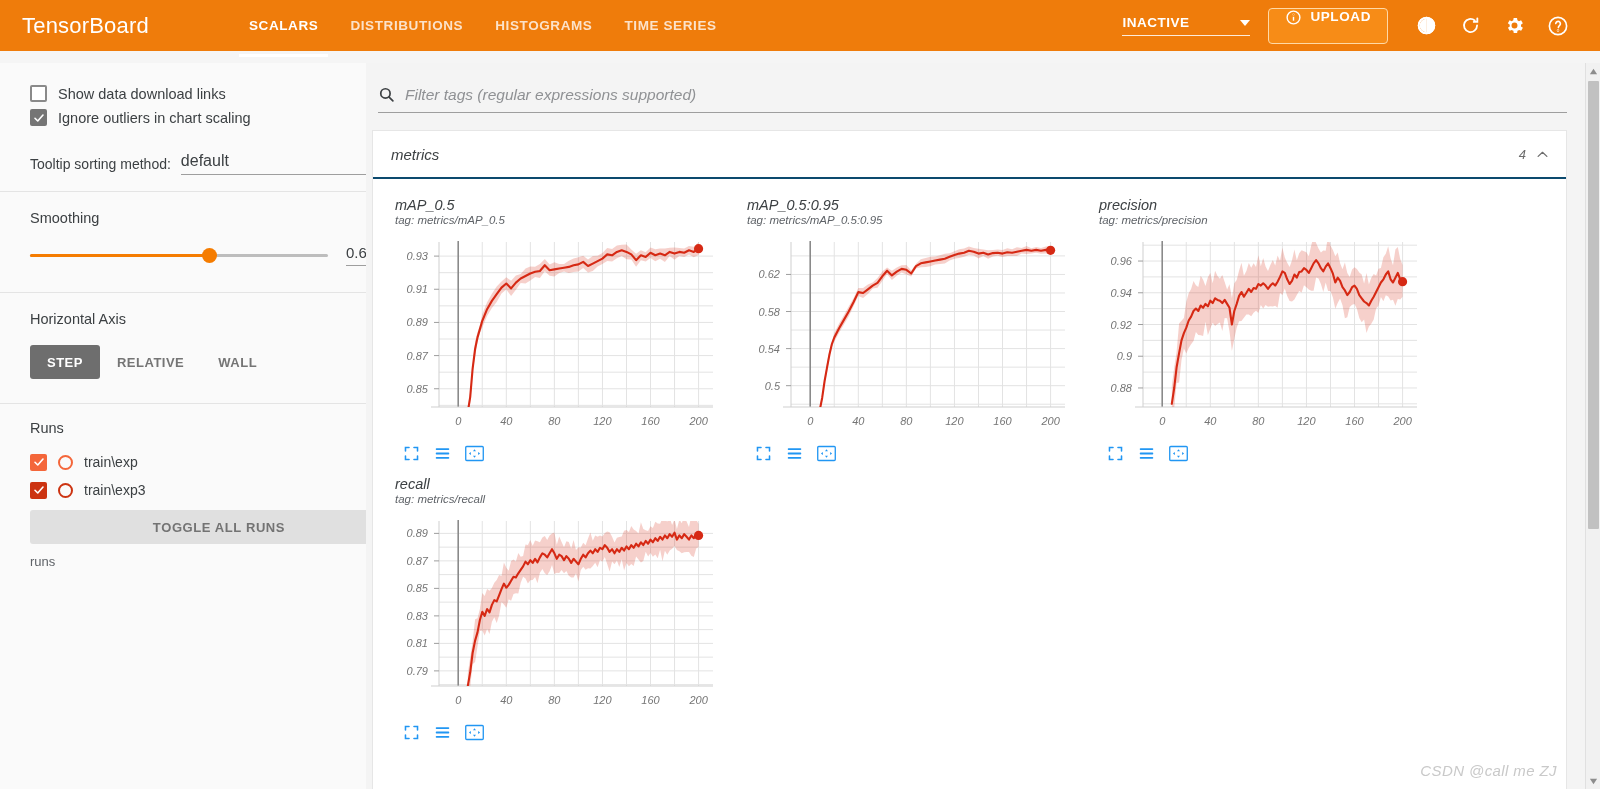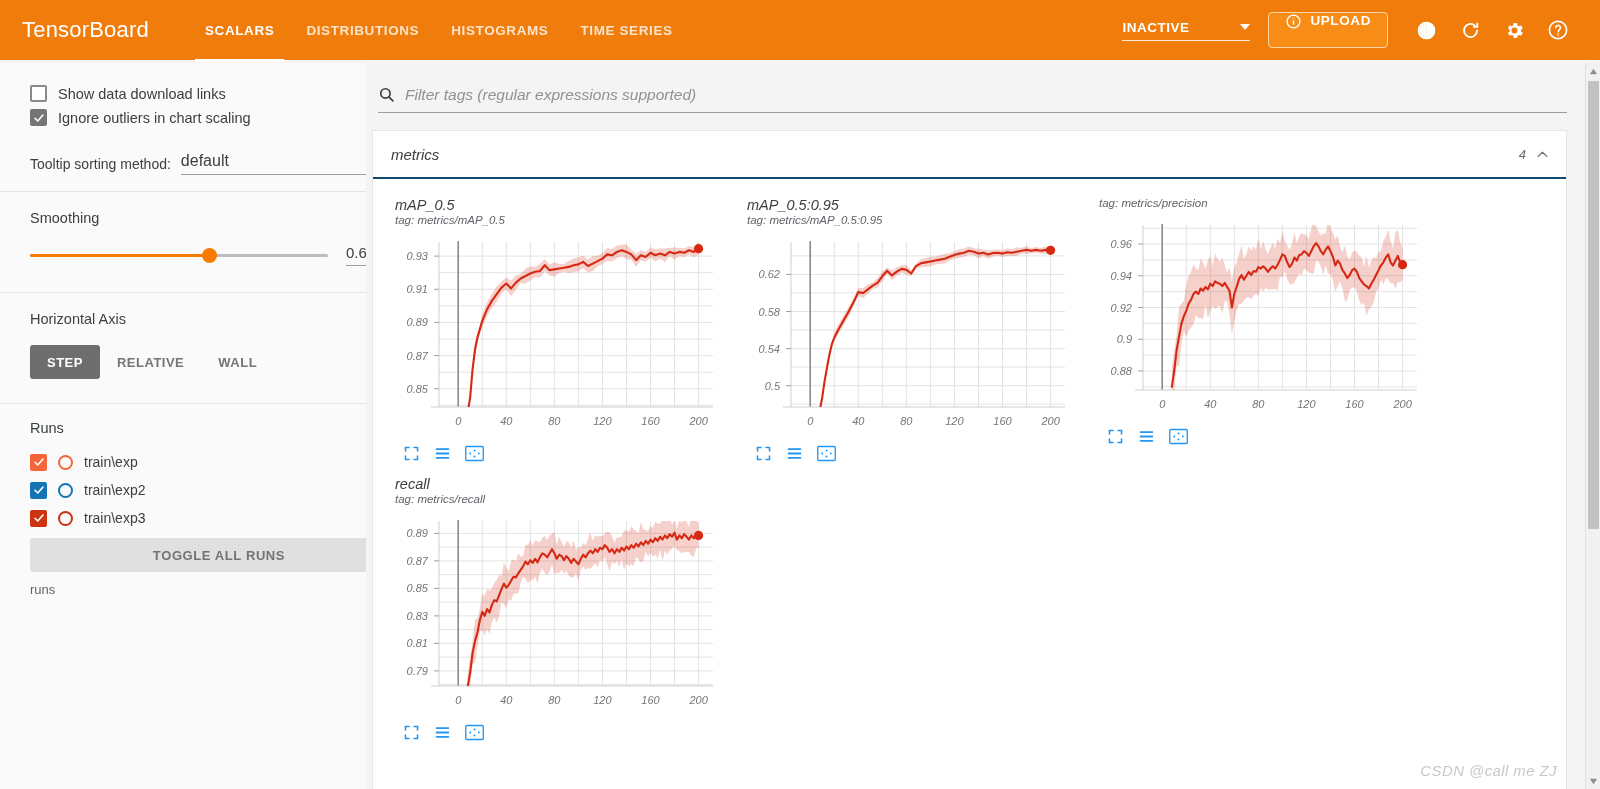--- a/index.html
+++ b/index.html
@@ -8,24 +8,25 @@
     width: 1600px; height: 789px;
     overflow: hidden;
     background: #f5f5f5;
     font-family: "Liberation Sans", sans-serif;
     -webkit-font-smoothing: antialiased;
   }
 
   
   #header {
     position: absolute; top: 0; left: 0;
-    width: 1600px; height: 60px;
+    width: 1600px; height: 51px;
     background: #ef7c0b;
     display: flex; align-items: center;
     z-index: 20;
+    gap: 44px;
   }
   #brand {
     color: #fff; font-size: 22px; font-weight: 500;
     margin-left: 22px; letter-spacing: .2px;
     white-space: nowrap;
   }
   #tabs { display: flex; align-items: center; height: 63px; margin-left: 40px; }
   .tab {
     position: relative;
     height: 63px; display: flex; align-items: center;
@@ -372,29 +373,20 @@
     <div class="sb-title" style="margin-bottom:0;">Runs</div>
     <div id="runs-list">
         <div class="run-row">
           <span class="run-cb" style="background: rgb(244, 102, 58);">
             <svg width="12" height="12" viewBox="0 0 24 24" fill="none" stroke="#fff" stroke-width="3.2" stroke-linecap="round" stroke-linejoin="round">
               <polyline points="4,12.5 9.5,18 20,6"></polyline>
             </svg>
           </span>
           <span class="run-circle" style="border-color: rgb(244, 102, 58);"></span>
           <span class="run-label">train\exp</span>
-        </div>
-        <div class="run-row">
-          <span class="run-cb" style="background: rgb(21, 116, 181);">
-            <svg width="12" height="12" viewBox="0 0 24 24" fill="none" stroke="#fff" stroke-width="3.2" stroke-linecap="round" stroke-linejoin="round">
-              <polyline points="4,12.5 9.5,18 20,6"></polyline>
-            </svg>
-          </span>
-          <span class="run-circle" style="border-color: rgb(21, 116, 181);"></span>
-          <span class="run-label">train\exp2</span>
         </div>
         <div class="run-row">
           <span class="run-cb" style="background: rgb(204, 51, 17);">
             <svg width="12" height="12" viewBox="0 0 24 24" fill="none" stroke="#fff" stroke-width="3.2" stroke-linecap="round" stroke-linejoin="round">
               <polyline points="4,12.5 9.5,18 20,6"></polyline>
             </svg>
           </span>
           <span class="run-circle" style="border-color: rgb(204, 51, 17);"></span>
           <span class="run-label">train\exp3</span>
         </div>
@@ -585,20 +577,21 @@
                 <rect x="1" y="1.4" width="24" height="19.2" rx="1.4"></rect>
                 <path d="M13 5.2l-2 2.6h4z" fill="#2196f3" stroke="none"></path>
                 <path d="M13 16.8l-2-2.6h4z" fill="#2196f3" stroke="none"></path>
                 <path d="M5.4 11l2.6-2v4z" fill="#2196f3" stroke="none"></path>
                 <path d="M20.6 11l-2.6-2v4z" fill="#2196f3" stroke="none"></path>
               </svg>
             </span>
           </div>
         </div>
         <div class="chart-card">
+          <div class="chart-title">precision</div>
           <div class="chart-tag">tag: metrics/precision</div>
           <div class="chart-svg-wrap"><svg width="340" height="205" viewBox="0 0 340 205">
               <line x1="67.2280701754386" x2="67.2280701754386" y1="10" y2="175" stroke="#e3e3e3" stroke-width="1"></line>
               <line x1="91.26315789473685" x2="91.26315789473685" y1="10" y2="175" stroke="#e3e3e3" stroke-width="1"></line>
               <line x1="115.29824561403508" x2="115.29824561403508" y1="10" y2="175" stroke="#e3e3e3" stroke-width="1"></line>
               <line x1="139.33333333333331" x2="139.33333333333331" y1="10" y2="175" stroke="#e3e3e3" stroke-width="1"></line>
               <line x1="163.36842105263156" x2="163.36842105263156" y1="10" y2="175" stroke="#e3e3e3" stroke-width="1"></line>
               <line x1="187.40350877192984" x2="187.40350877192984" y1="10" y2="175" stroke="#e3e3e3" stroke-width="1"></line>
               <line x1="211.43859649122805" x2="211.43859649122805" y1="10" y2="175" stroke="#e3e3e3" stroke-width="1"></line>
               <line x1="235.47368421052633" x2="235.47368421052633" y1="10" y2="175" stroke="#e3e3e3" stroke-width="1"></line>

